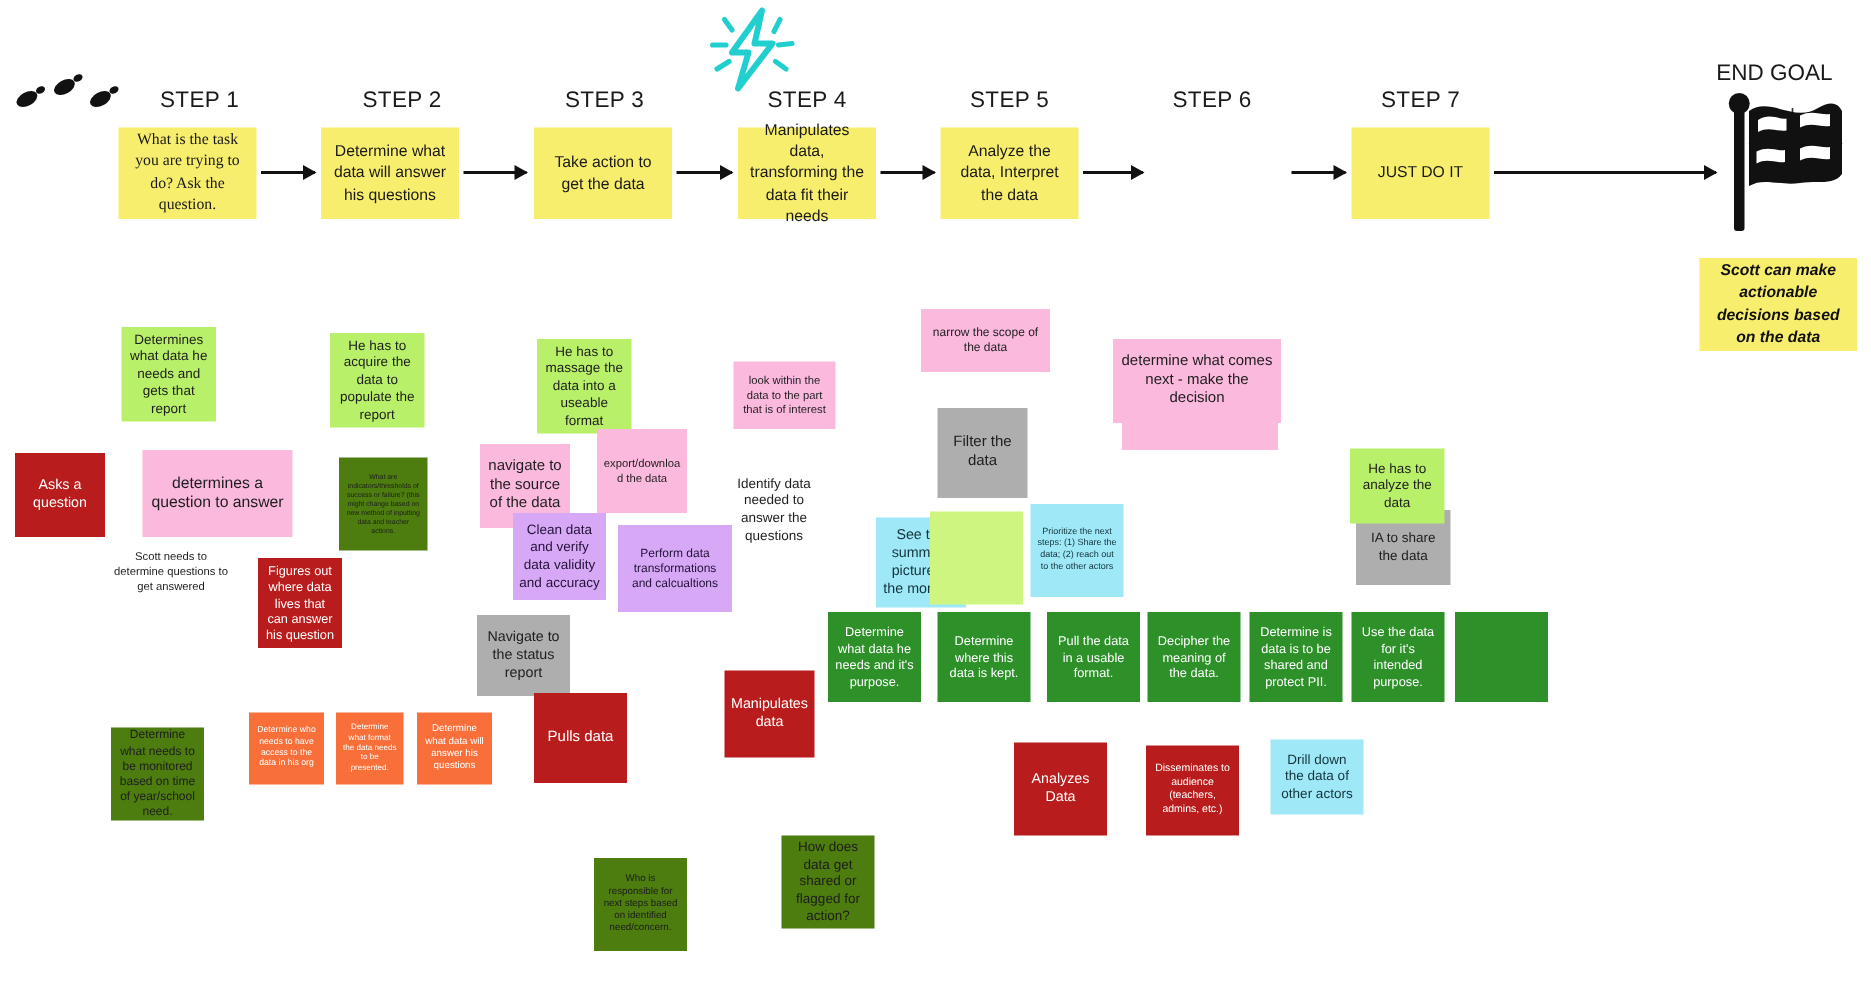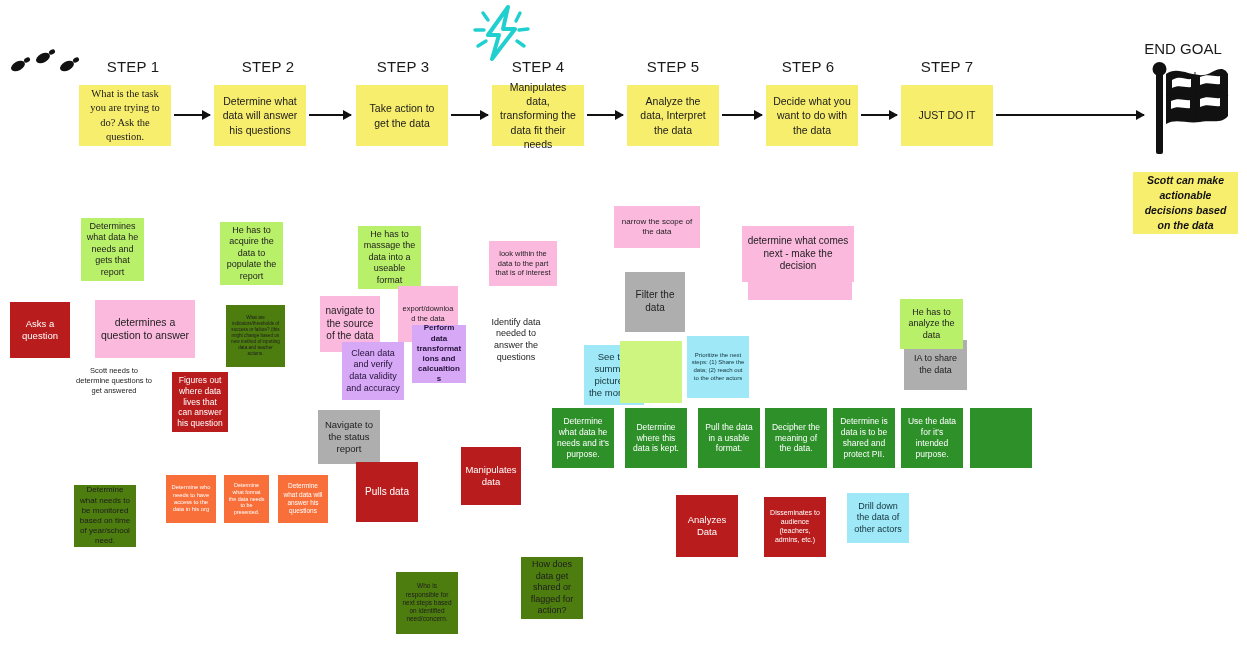--- a/index.html
+++ b/index.html
@@ -155,21 +155,20 @@
   <div class="abs step-label" style="left:618px; top:58px; width:110px;">STEP 5</div>
   <div class="abs step-label" style="left:753px; top:58px; width:110px;">STEP 6</div>
   <div class="abs step-label" style="left:892px; top:58px; width:110px;">STEP 7</div>
   <div class="abs end-goal-label" style="left:1128px; top:40px; width:110px;">END GOAL</div>
 
   <div class="abs step-box" style="left:79px;  top:85px; width:92px; height:61px;font-family:Liberation Serif, serif;">What is the task you are trying to do? Ask the question.</div>
   <div class="abs step-box" style="left:214px; top:85px; width:92px; height:61px;">Determine what data will answer his questions</div>
   <div class="abs step-box" style="left:356px; top:85px; width:92px; height:61px;">Take action to get the data</div>
   <div class="abs step-box" style="left:492px; top:85px; width:92px; height:61px;">Manipulates data, transforming the data fit their needs</div>
   <div class="abs step-box" style="left:627px; top:85px; width:92px; height:61px;">Analyze the data, Interpret the data</div>
-  <div class="abs step-box" style="left:766px; top:85px; width:92px; height:61px;">Decide what you want to do with the data</div>
   <div class="abs step-box" style="left:901px; top:85px; width:92px; height:61px;">JUST DO IT</div>
 
   <div class="abs arrow" style="left:174px; top:114px; width:36px;"></div>
   <div class="abs arrow" style="left:309px; top:114px; width:42px;"></div>
   <div class="abs arrow" style="left:451px; top:114px; width:37px;"></div>
   <div class="abs arrow" style="left:587px; top:114px; width:36px;"></div>
   <div class="abs arrow" style="left:722px; top:114px; width:40px;"></div>
   <div class="abs arrow" style="left:861px; top:114px; width:36px;"></div>
   <div class="abs arrow" style="left:996px; top:114px; width:148px;"></div>
 
@@ -249,21 +248,21 @@
   </div>
 
   <div class="abs note n-pink" style="left:398px; top:286px; width:60px; height:56px; font-size:7.5px;">
     <span>export/download the data</span>
   </div>
 
   <div class="abs note n-violet" style="left:342px; top:342px; width:62px; height:58px; font-size:9px;">
     <span>Clean data and verify data validity and accuracy</span>
   </div>
 
-  <div class="abs note n-violet" style="left:412px; top:325px; width:54px; height:58px; font-size:8px;font-weight:bold;">
+  <div class="abs note n-violet" style="left:412px; top:350px; width:76px; height:58px; font-size:8px;">
     <span>Perform data transformations and calcualtions</span>
   </div>
 
   <div class="abs note plain-text" style="left:482px; top:315px; width:68px; height:50px; font-size:9px;">
     <span>Identify data needed to answer the questions</span>
   </div>
 
   <div class="abs note n-gray" style="left:625px; top:272px; width:60px; height:60px; font-size:10px;">
     <span>Filter the data</span>
   </div>
@@ -289,21 +288,21 @@
   </div>
 
   <div class="abs note n-gray" style="left:318px; top:410px; width:62px; height:54px; font-size:9.5px;">
     <span>Navigate to the status report</span>
   </div>
 
   <div class="abs note n-purple" style="left:356px; top:462px; width:62px; height:60px; font-size:10px;">
     <span>Pulls data</span>
   </div>
 
-  <div class="abs note n-purple" style="left:461px; top:447px; width:60px; height:58px; font-size:9.5px;">
+  <div class="abs note n-purple" style="left:483px; top:447px; width:60px; height:58px; font-size:9.5px;">
     <span>Manipulates data</span>
   </div>
 
   <div class="abs note n-green" style="left:552px; top:408px; width:62px; height:60px; font-size:8.5px;">
     <span>Determine what data he needs and it's purpose.</span>
   </div>
   <div class="abs note n-green" style="left:625px; top:408px; width:62px; height:60px; font-size:8.5px;">
     <span>Determine where this data is kept.</span>
   </div>
   <div class="abs note n-green" style="left:698px; top:408px; width:62px; height:60px; font-size:8.5px;">

